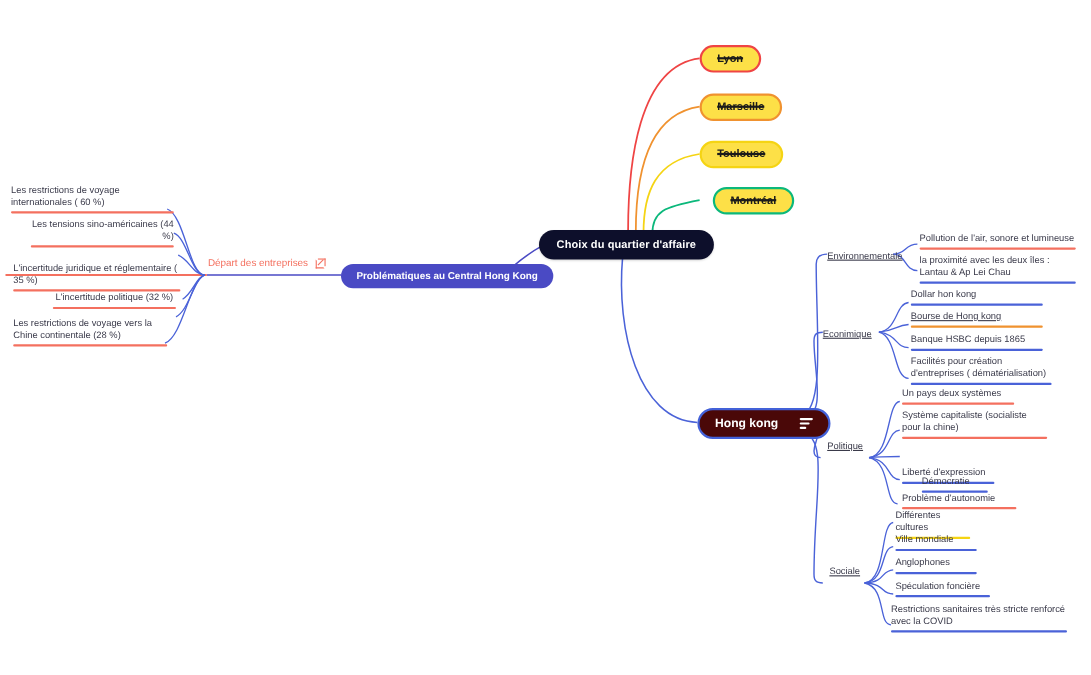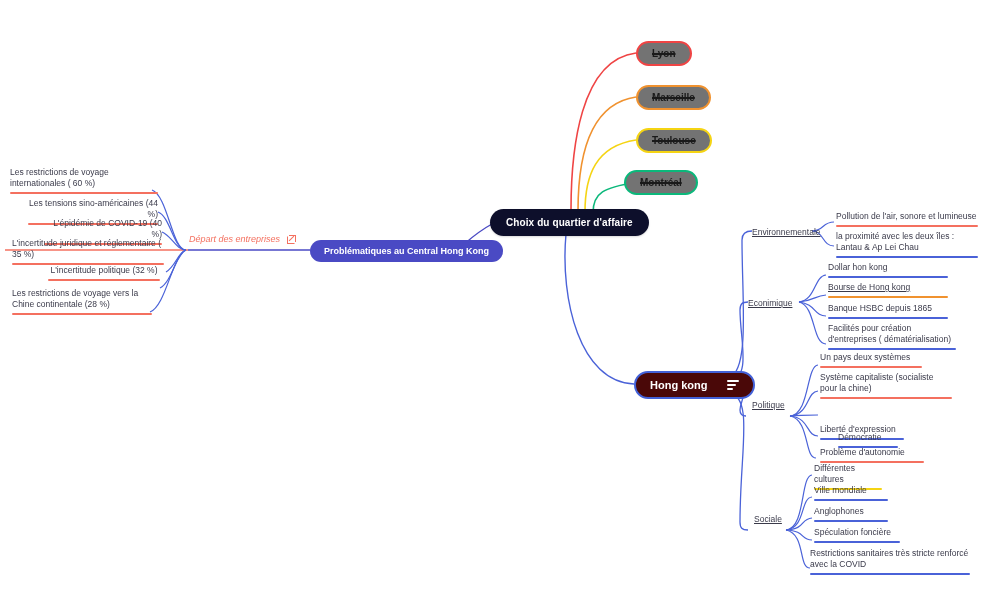--- a/index.html
+++ b/index.html
@@ -22,21 +22,21 @@
     font-size:10px;
     font-weight:bold;
     letter-spacing:.1px;
     padding:8px 16px;
     white-space:nowrap;
     box-shadow:0 1px 2px rgba(0,0,0,.15);
   }
   
   .node-city{
     position:absolute;
-    background:#737373;
+    background:#fde047;
     border:2px solid #888;
     border-radius:14px;
     font-size:10px;
     font-weight:bold;
     color:#1a1a1a;
     padding:5px 14px;
     white-space:nowrap;
     text-decoration:line-through;
     text-decoration-thickness:1.5px;
   }
@@ -69,21 +69,21 @@
     font-weight:bold;
     padding:6px 14px;
     white-space:nowrap;
   }
   
   .link-label{
     position:absolute;
     color:#f4705f;
     font-size:9px;
     white-space:nowrap;
-    display:flex;align-items:center;gap:7px;font-style:italic;
+    display:flex;align-items:center;gap:7px;
   }
   .ext-icon{display:inline-block;width:9px;height:9px;position:relative;}
   .ext-icon b{position:absolute;left:0;bottom:0;width:6px;height:6px;border:1px solid #f4705f;border-top-color:transparent;border-right-color:transparent;}
   .ext-icon s{position:absolute;right:0;top:0;width:6px;height:6px;border-top:1px solid #f4705f;border-right:1px solid #f4705f;text-decoration:none;}
   .ext-icon em{position:absolute;right:1px;top:3px;width:7px;height:1px;background:#f4705f;transform:rotate(-45deg);transform-origin:center;}
 
   
   .leaf{
     position:absolute;
     font-size:8.5px;
@@ -159,21 +159,21 @@
 
   <div class="node-city" id="city0" style="left:636px;top:41px;border-color:#ef4444;">
     <span>Lyon</span>
   </div>
   <div class="node-city" id="city1" style="left:636px;top:85px;border-color:#f0922f;">
     <span>Marseille</span>
   </div>
   <div class="node-city" id="city2" style="left:636px;top:128px;border-color:#f5d413;">
     <span>Toulouse</span>
   </div>
-  <div class="node-city" id="city3" style="left:624px;top:170px;border-color:#0bb87b;text-align:right;">
+  <div class="node-city" id="city3" style="left:648px;top:170px;border-color:#0bb87b;text-align:right;">
     <span>Montréal</span>
   </div>
 
   <div class="node-hk" style="left:634px;top:371px;">
     <span>Hong kong</span>
     <span class="note-icon">
         <i></i>
         <i></i>
         <i></i>
       </span>
@@ -193,24 +193,20 @@
   </div>
 
   <div class="leaf" style="left:10px;top:167px;width:148px;">
     <span class="txt">Les restrictions de voyage internationales ( 60 %)</span>
     <span class="bar" style="background:#f4705f;"></span>
   </div>
   <div class="leaf" style="left:28px;top:198px;width:130px;text-align:right;">
     <span class="txt">Les tensions sino-américaines (44 %)</span>
     <span class="bar" style="background:#f4705f;"></span>
   </div>
-  <div class="leaf" style="left:44px;top:218px;width:118px;text-align:right;">
-    <span class="txt">L'épidémie de COVID-19 (40 %)</span>
-    <span class="bar" style="background:#f4705f;"></span>
-  </div>
   <div class="leaf" style="left:12px;top:238px;width:152px;">
     <span class="txt">L'incertitude juridique et réglementaire ( 35 %)</span>
     <span class="bar" style="background:#f4705f;"></span>
   </div>
   <div class="leaf" style="left:48px;top:265px;width:112px;text-align:center;">
     <span class="txt">L'incertitude politique (32 %)</span>
     <span class="bar" style="background:#f4705f;"></span>
   </div>
   <div class="leaf" style="left:12px;top:288px;width:140px;">
     <span class="txt">Les restrictions de voyage vers la Chine continentale (28 %)</span>

